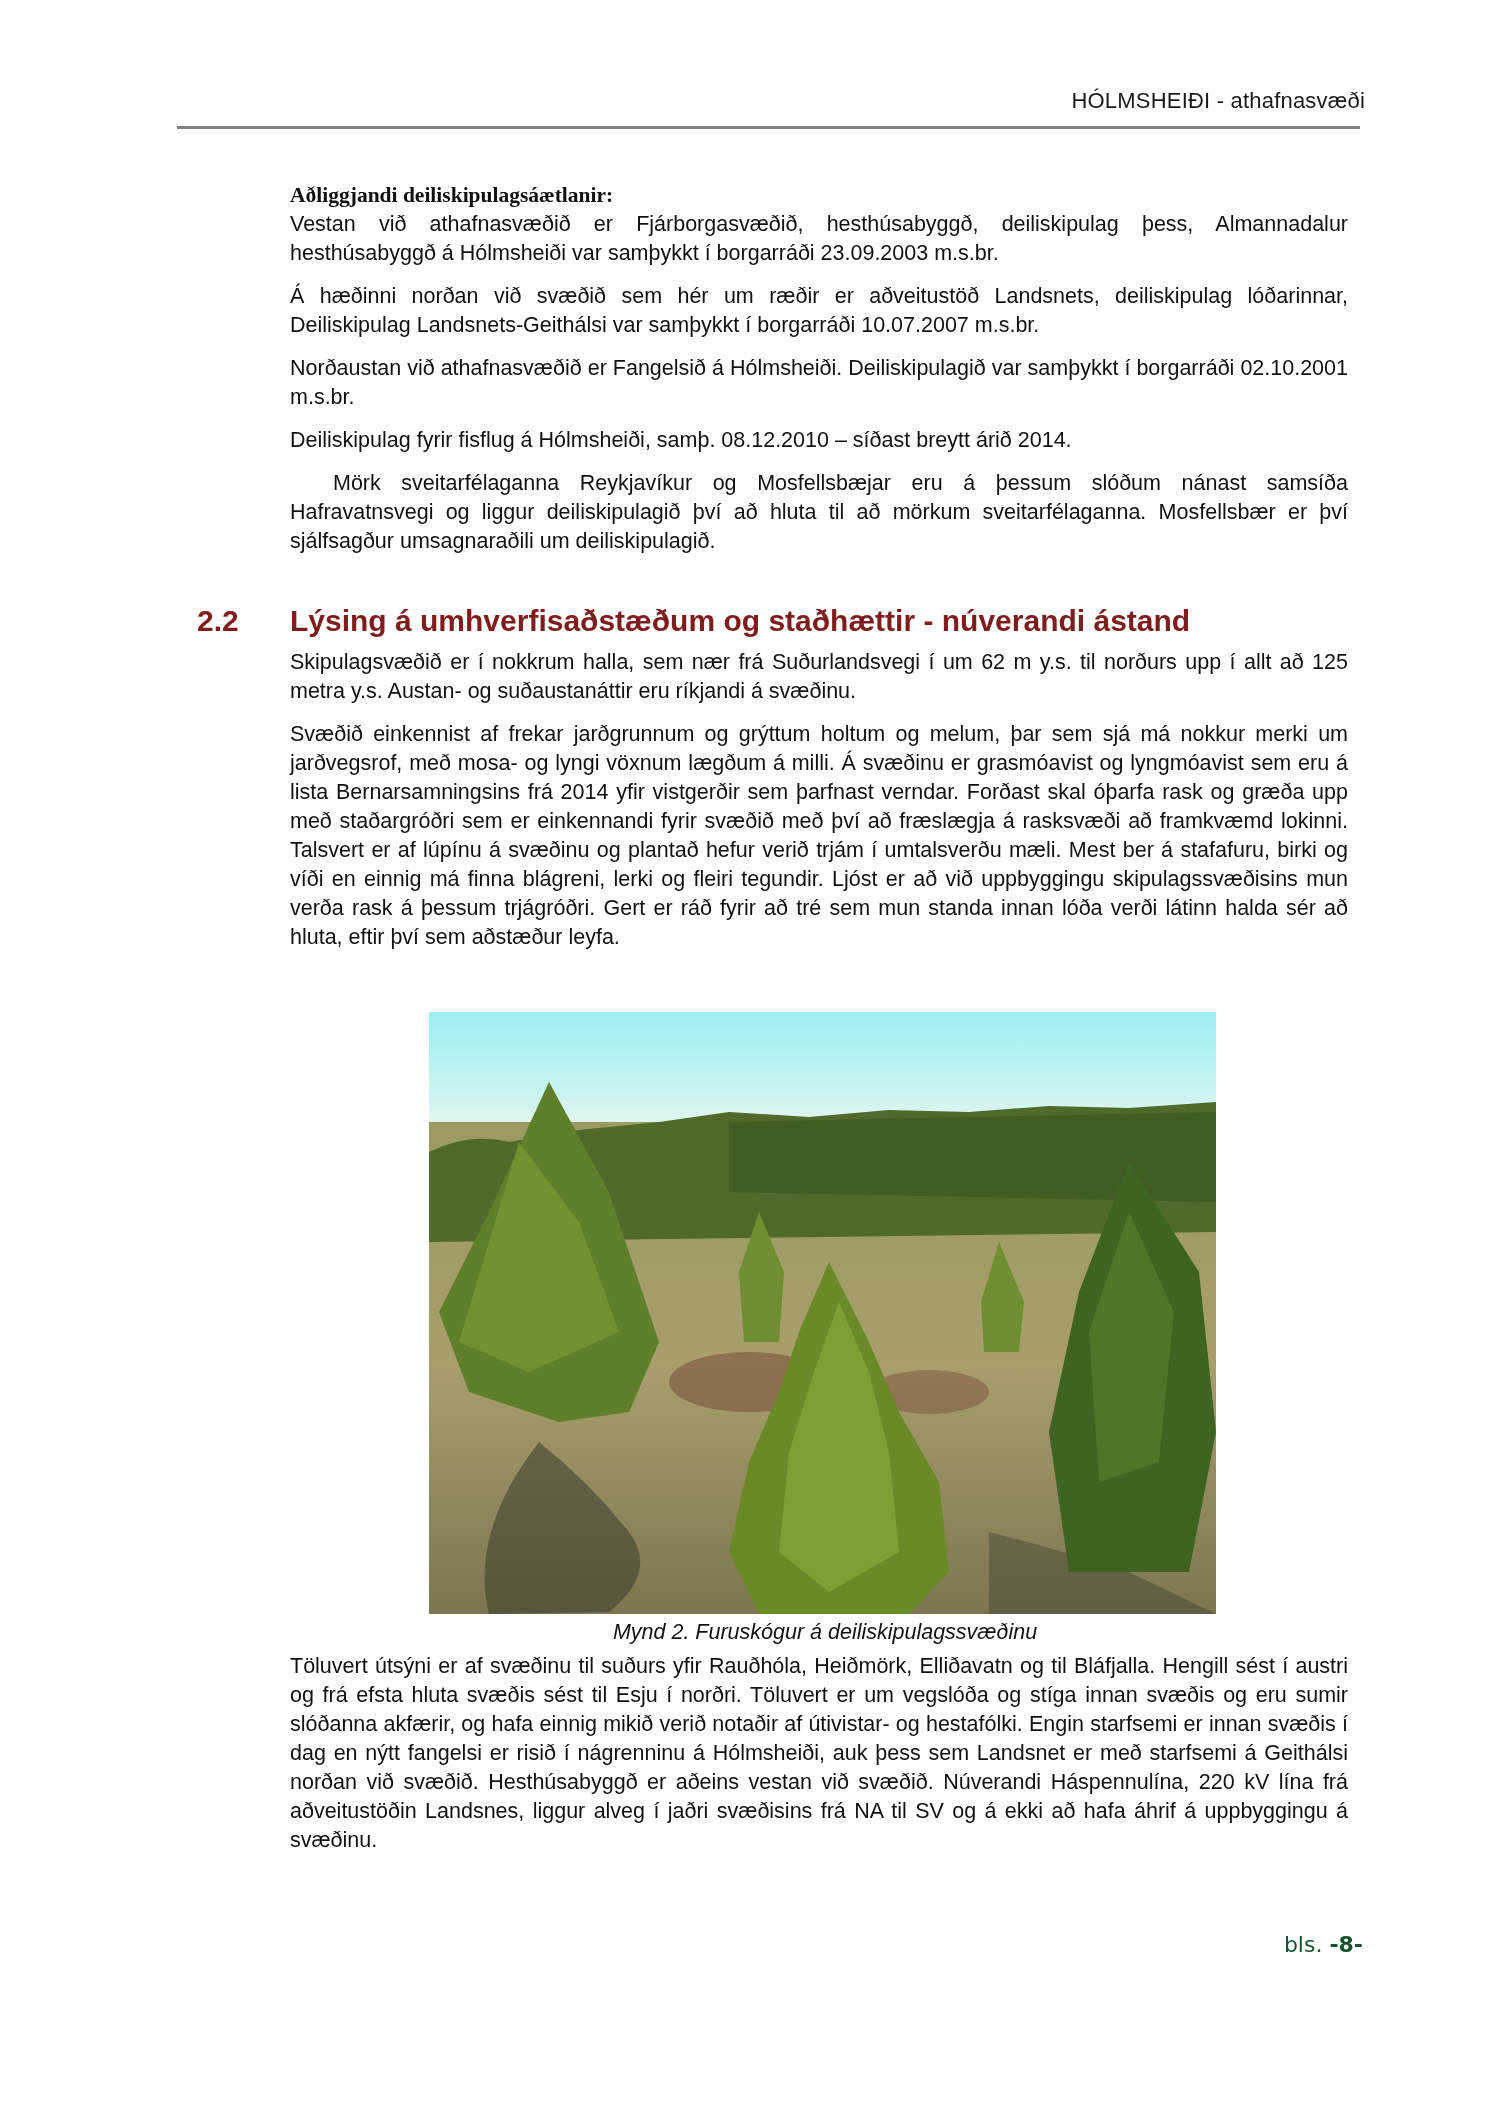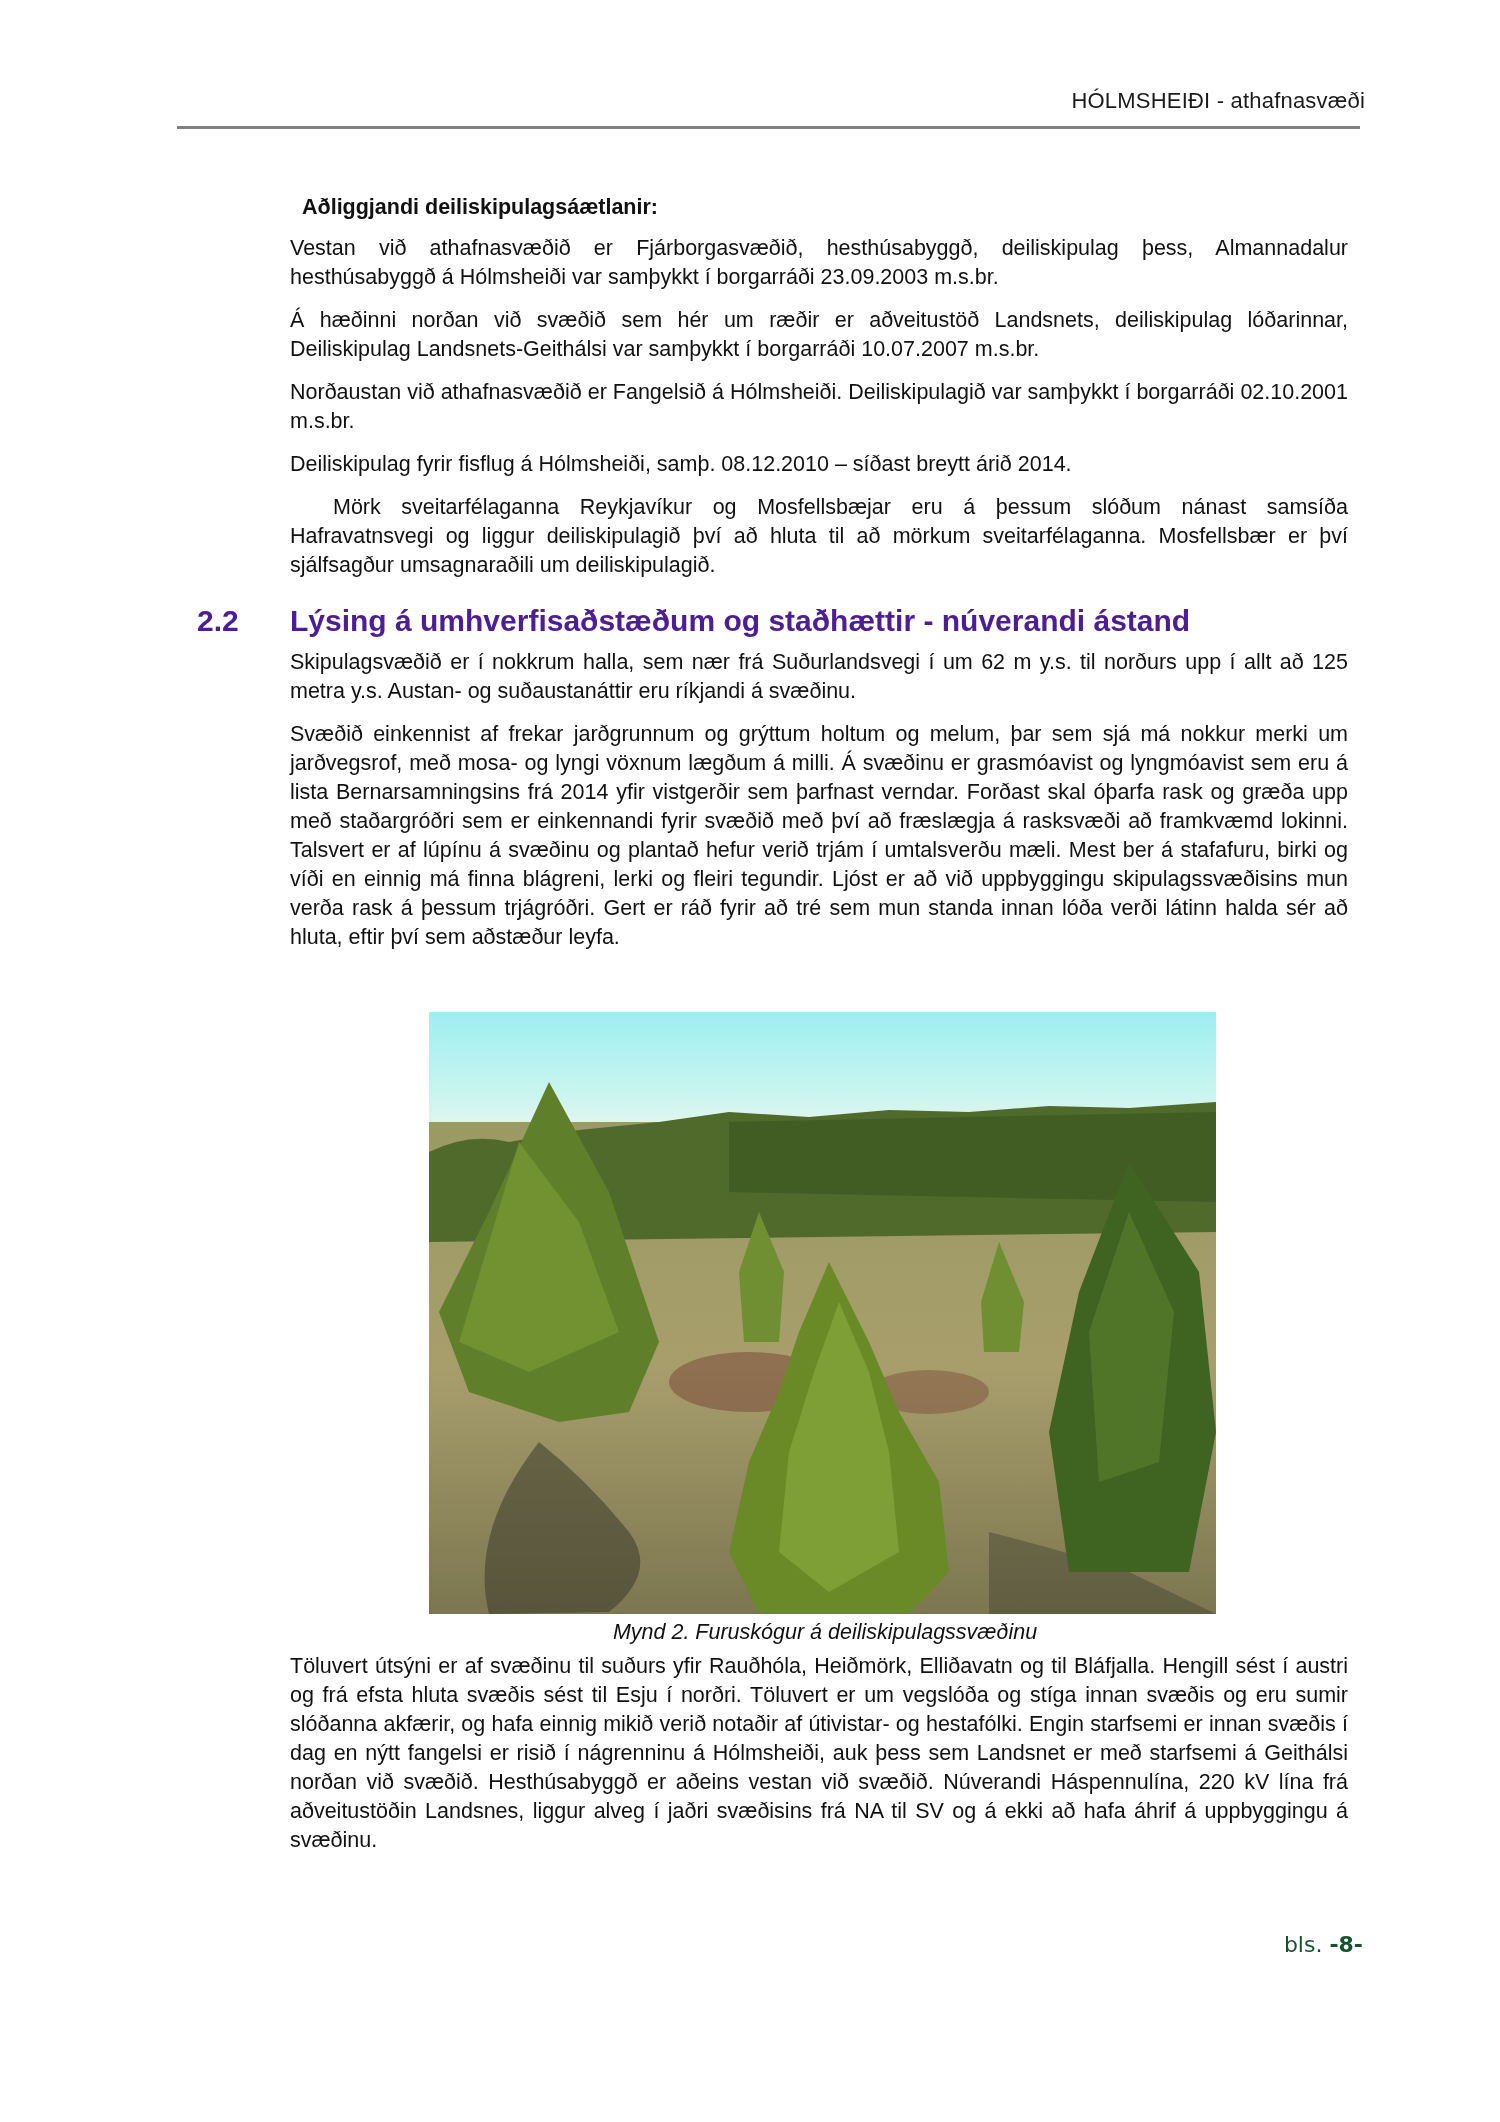--- a/index.html
+++ b/index.html
@@ -14,25 +14,25 @@
     position: absolute; left: 177px; top: 126px; width: 1183px; height: 3px; background: #808080;
   }
 
   .body-text {
     position: absolute; left: 290px; width: 1070px;
     font-family: "Liberation Sans", sans-serif; font-size: 21.5px; line-height: 29px; color: #111;
     text-align: justify;
   }
   .p { margin: 0 12px 14px 0; }
   .p.indent { text-indent: 43px; }
-  .subhead { font-weight: bold; margin: 12px; }
+  .subhead { font-weight: bold; margin: 0; font-family: Liberation Serif, serif; }
 
   .section-heading {
     position: absolute; left: 197px; top: 604px;
-    font-family: "Liberation Sans", sans-serif; font-weight: bold; font-size: 30px; color: #4c1d95;
+    font-family: "Liberation Sans", sans-serif; font-weight: bold; font-size: 30px; color: #7f1d1d;
     display: flex; gap: 0;
   }
   .section-heading .num { width: 93px; }
 
   .photo {
     position: absolute; left: 429px; top: 1012px; width: 787px; height: 602px; overflow: hidden;
     background: linear-gradient(180deg, #a6eef0 0%, #c4f3f1 10%, #e6f6f0 16%, #7f8c48 20%, #a4a46a 40%, #9c9464 60%, #7e7a52 80%, #6a6644 100%);
   }
   .caption {
     position: absolute; left: 290px; width: 1070px; top: 1620px; text-align: center;

